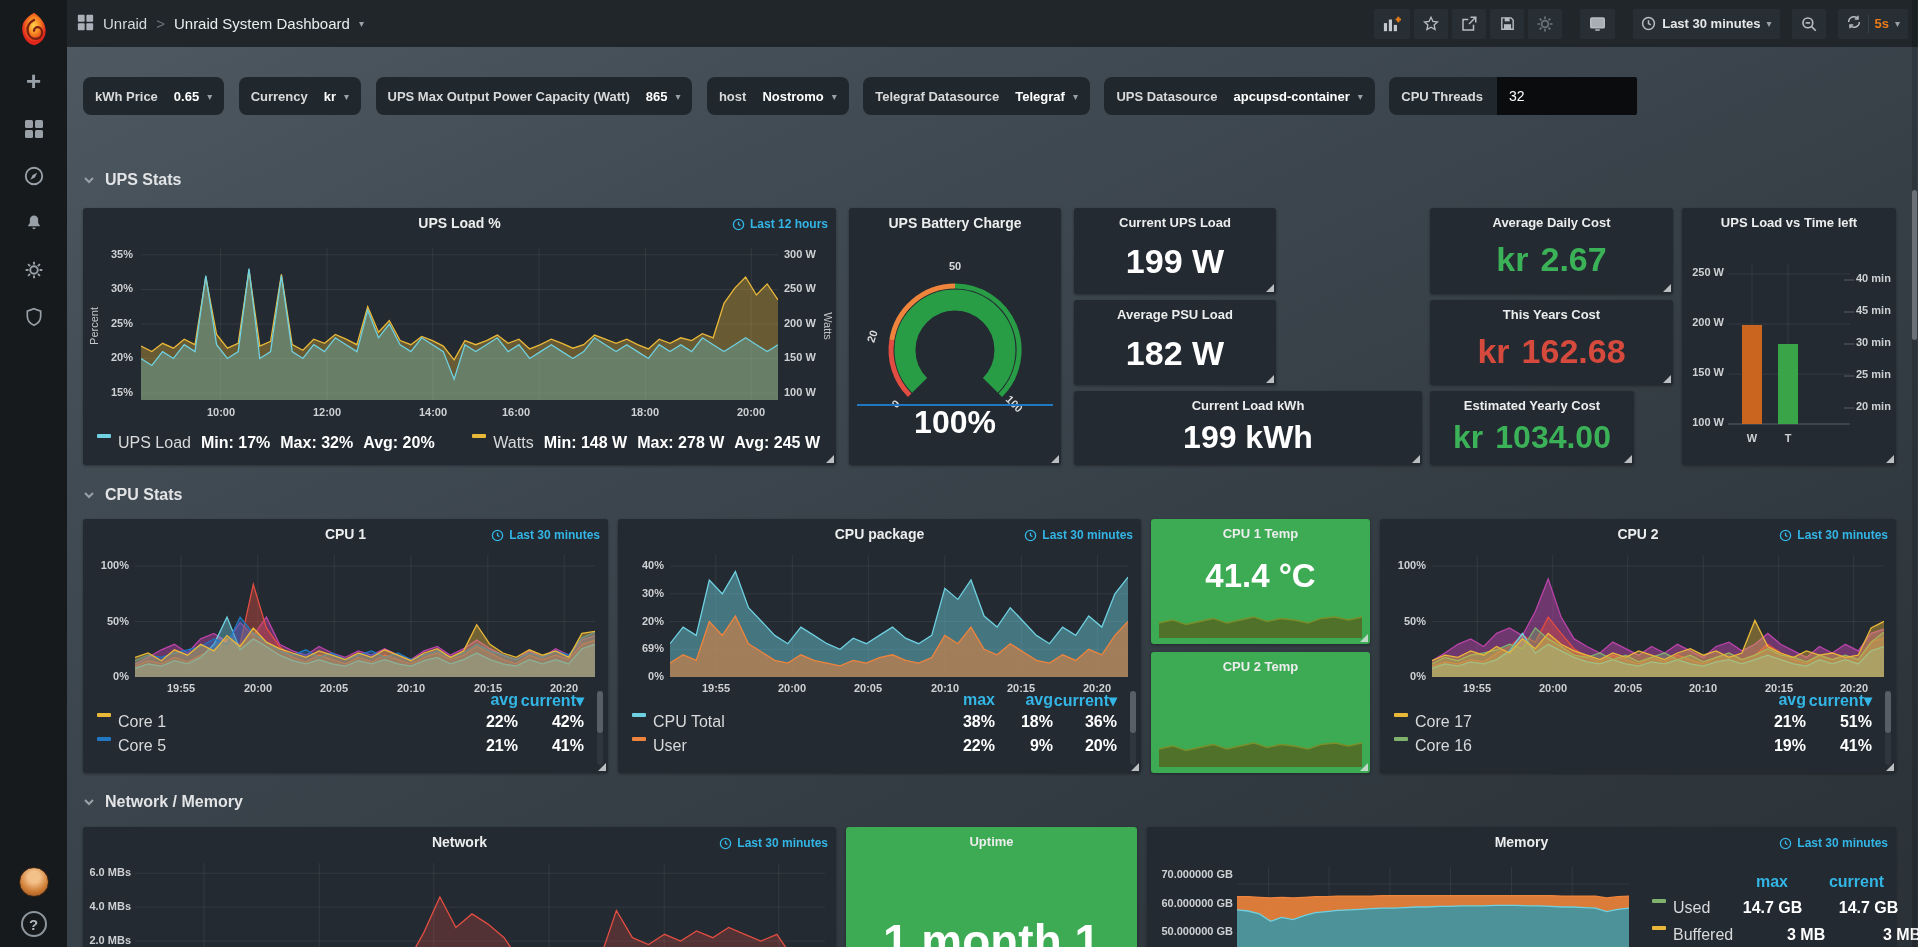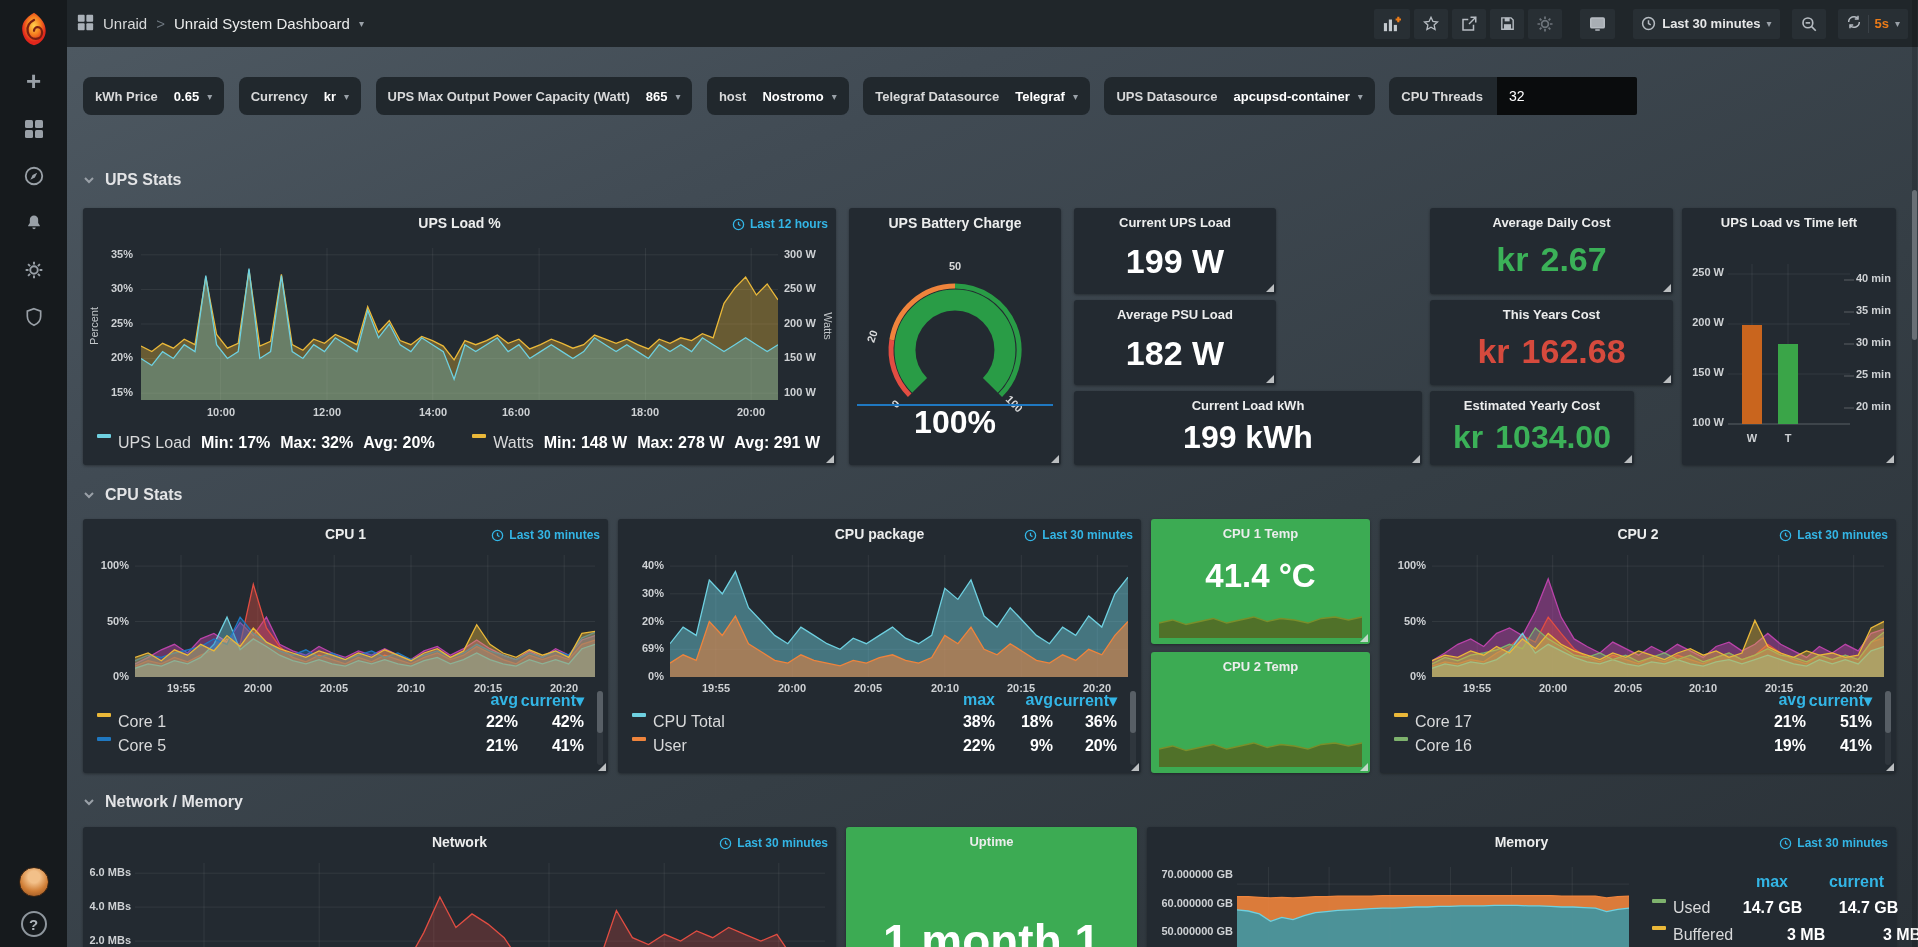--- a/index.html
+++ b/index.html
@@ -327,21 +327,21 @@
         <span class="lname">UPS Load</span>
         <span class="lstat">Min: 17%</span>
         <span class="lstat">Max: 32%</span>
         <span class="lstat">Avg: 20%</span>
       </div>
       <div class="legrow" style="right:16px;top:226px">
         <span class="mark" style="background: rgb(234, 184, 57);"></span>
         <span class="lname">Watts</span>
         <span class="lstat">Min: 148 W</span>
         <span class="lstat">Max: 278 W</span>
-        <span class="lstat">Avg: 291 W</span>
+        <span class="lstat">Avg: 245 W</span>
       </div>
     </section>
 
     <section class="panel" style="left:782px;top:161px;width:212px;height:257px">
       <h2 class="ptitle" style="left:10px;right:10px">UPS Battery Charge</h2>
       <svg id="gauge_svg" class="abs" style="left:0;top:30px" width="212" height="175">
           <path d="M60.7 157.3A64 64 0 0 1 42.8 102.0" fill="none" stroke="#E24D42" stroke-width="5"></path>
           <path d="M42.8 102.0A64 64 0 0 1 106.0 48.0" fill="none" stroke="#EF843C" stroke-width="5"></path>
           <path d="M106.0 48.0A64 64 0 0 1 151.3 157.3" fill="none" stroke="#299c46" stroke-width="5"></path>
           <path d="M70.6 147.4A50 50 0 1 1 141.4 147.3" fill="none" stroke="#299c46" stroke-width="21"></path>
@@ -395,21 +395,21 @@
           <line class="grid" x1="106" y1="20" x2="106" y2="180"></line>
           <line x1="46" y1="180" x2="168" y2="180" stroke="rgba(255,255,255,.2)"></line>
           <rect x="60" y="81.0" width="20" height="99.0" fill="#C9651E"></rect>
           <rect x="96" y="100.0" width="20" height="80.0" fill="#3AA548"></rect>
         </svg>
       <span class="yt" style="left:0;top:58px;width:42px">250 W</span>
       <span class="yt" style="left:0;top:108px;width:42px">200 W</span>
       <span class="yt" style="left:0;top:158px;width:42px">150 W</span>
       <span class="yt" style="left:0;top:208px;width:42px">100 W</span>
       <span class="yt ytl" style="left:174px;top:64px;width:40px">40 min</span>
-      <span class="yt ytl" style="left:174px;top:96px;width:40px">35 min</span>
+      <span class="yt ytl" style="left:174px;top:96px;width:40px">45 min</span>
       <span class="yt ytl" style="left:174px;top:128px;width:40px">30 min</span>
       <span class="yt ytl" style="left:174px;top:160px;width:40px">25 min</span>
       <span class="yt ytl" style="left:174px;top:192px;width:40px">20 min</span>
       <span class="xt" style="left:70px;top:224px">W</span>
       <span class="xt" style="left:106px;top:224px">T</span>
     </section>
 
     <div class="sech" style="left:16px;top:439px">
       <svg width="12" height="12" viewBox="0 0 12 12">
           <path d="M2 4l4 4 4-4" fill="none" stroke="currentColor" stroke-width="2"></path>

